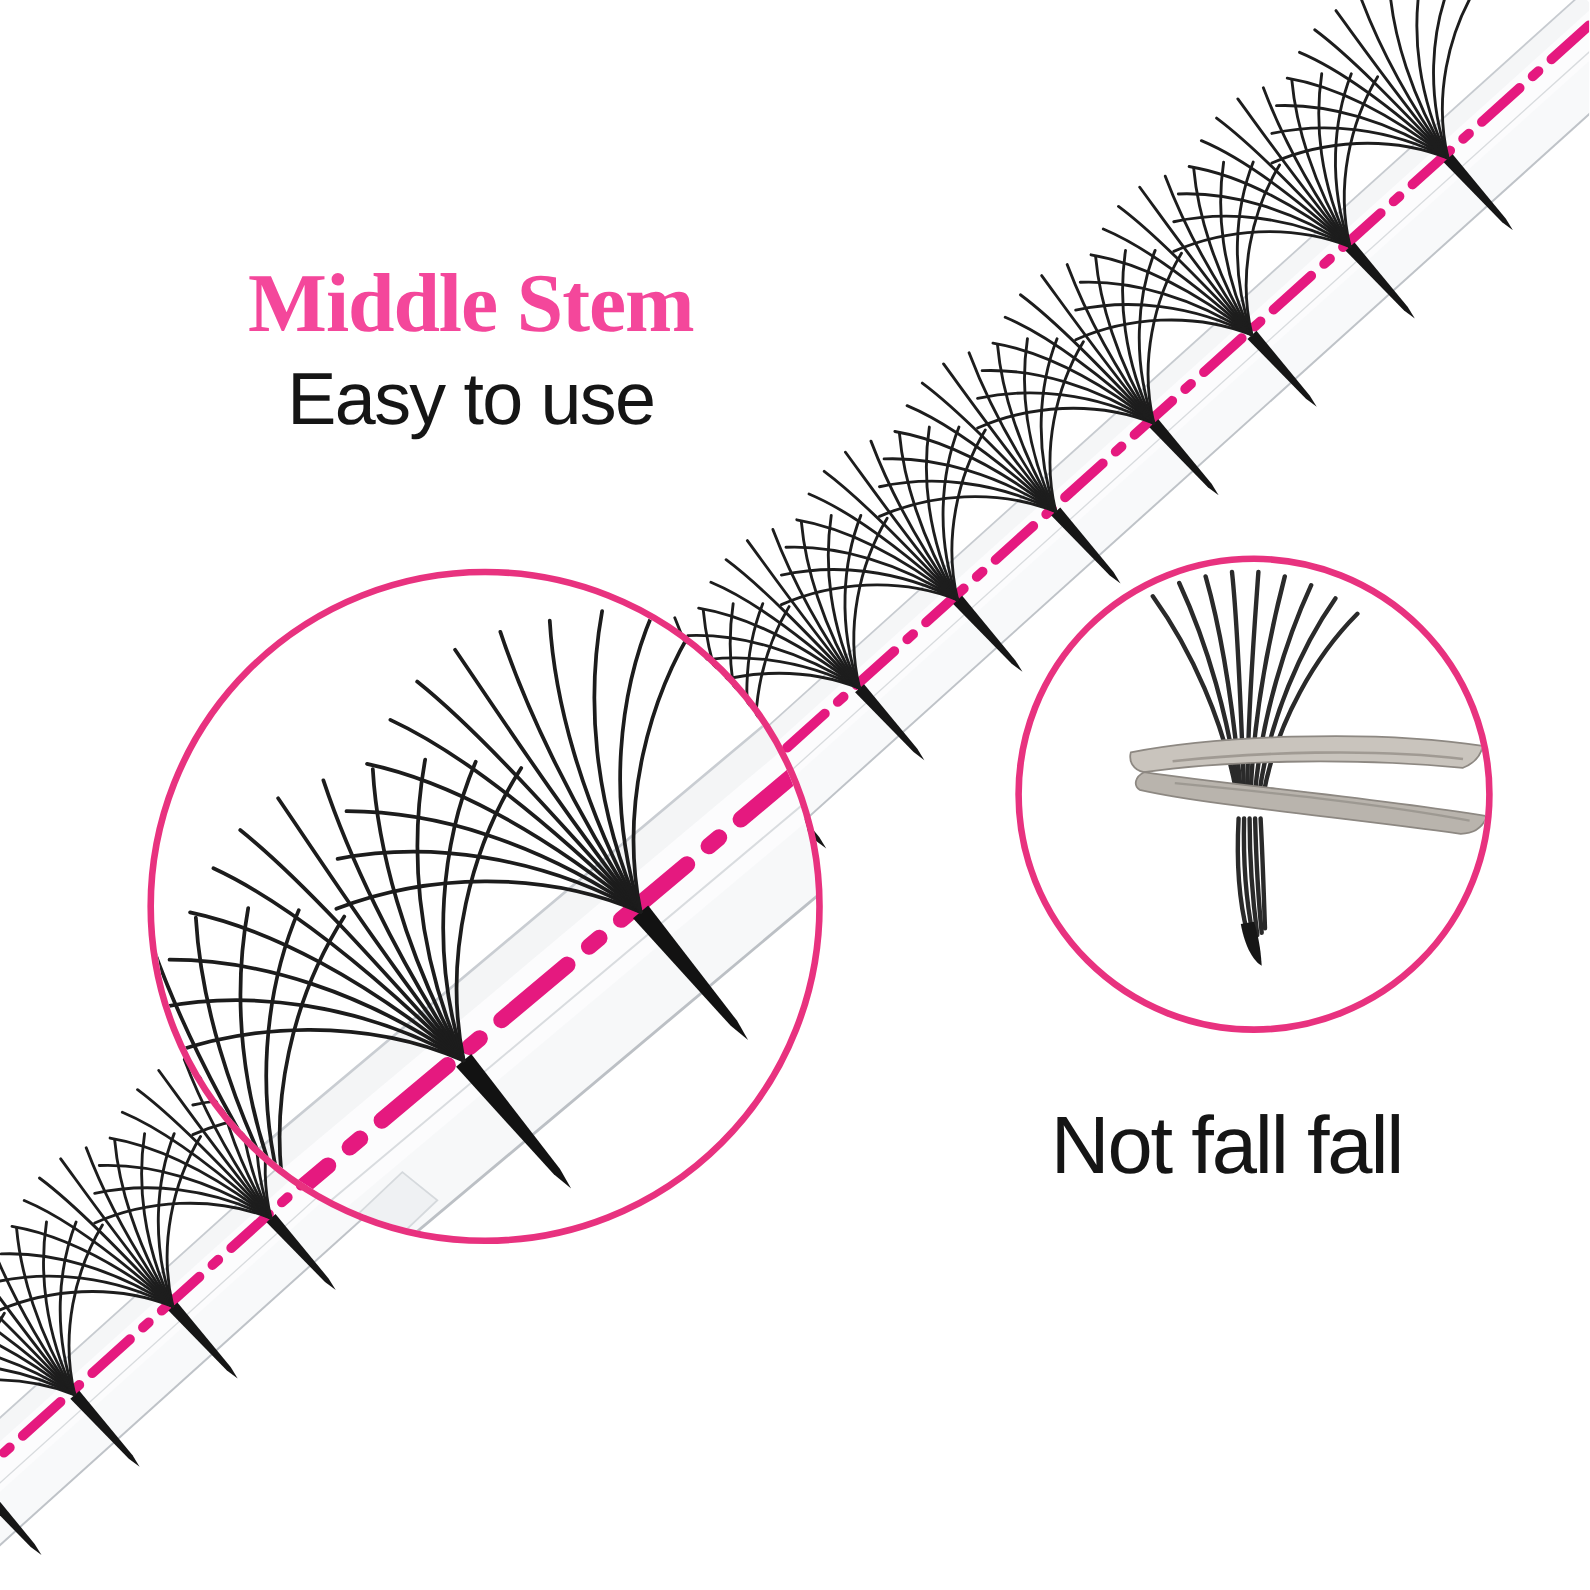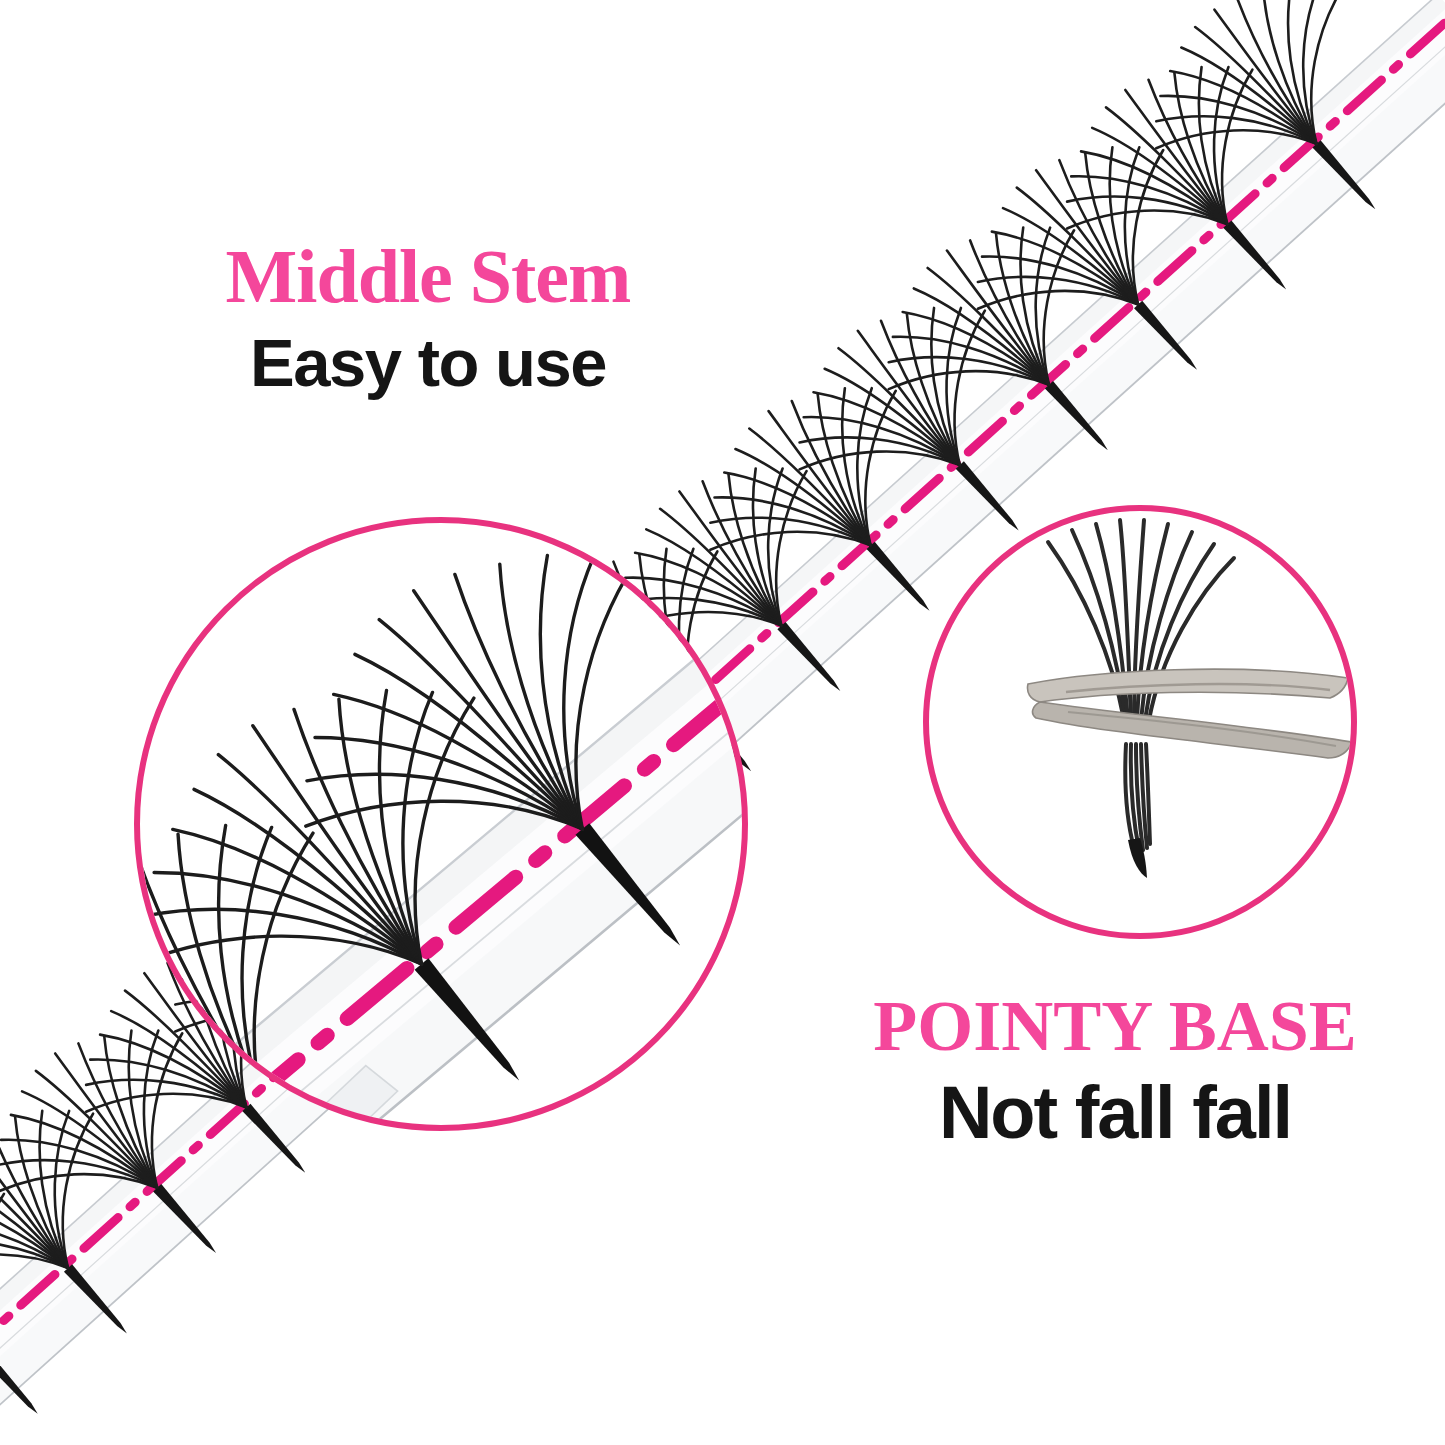--- a/index.html
+++ b/index.html
@@ -29,21 +29,21 @@
     margin: 0;
     font-family: "Liberation Serif", serif;
     font-weight: bold;
     color: #f4479b;
     line-height: 1.0;
     white-space: nowrap;
   }
   .label-sub {
     margin: 0;
     font-family: "Liberation Sans", sans-serif;
-    font-weight: 700;
+    font-weight: 400;
     color: #151515;
     line-height: 1.05;
     white-space: nowrap;
   }
   #label-middle-stem {
     left: 118px;
     top: 238px;
     width: 620px;
   }
   #label-middle-stem .label-heading {
@@ -262,17 +262,16 @@
       <circle cx="1140" cy="722" r="214" fill="none" stroke="#e8327f" stroke-width="6"></circle>
     </g>
   </svg>
 
   <div class="label-block" id="label-middle-stem">
     <p class="label-heading">Middle Stem</p>
     <p class="label-sub">Easy to use</p>
   </div>
 
   <div class="label-block" id="label-pointy-base">
-    <p class="label-heading">POINTY BASE</p>
     <p class="label-sub">Not fall fall</p>
   </div>
 
 </div>
 
 </body></html>

